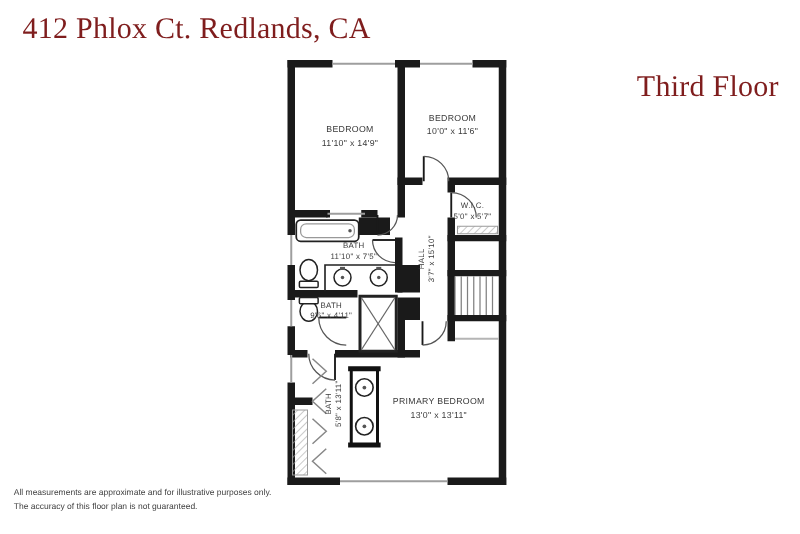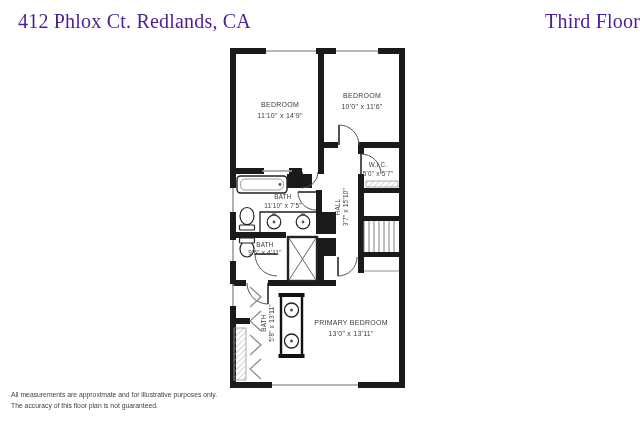--- a/index.html
+++ b/index.html
@@ -1,21 +1,21 @@
 <!DOCTYPE html>
 <html><head>
 <meta charset="utf-8">
 <style>
   html,body{margin:0;padding:0;background:#fff;}
   .page{position:relative;width:640px;height:427px;background:#fff;overflow:hidden;
         font-family:"Liberation Sans","DejaVu Sans",sans-serif;}
   .hdr{position:absolute;top:10px;font-family:"Liberation Serif","DejaVu Serif",serif;
-       font-size:20px;color:#4c1d95;letter-spacing:.2px;white-space:nowrap;}
+       font-size:24px;color:#7f1d1d;letter-spacing:.2px;white-space:nowrap;}
   .hdr.left{left:18px;}
-  .hdr.right{right:0;}
+  .hdr.right{right:17px;margin-top:47px;}
   .plan-svg{position:absolute;left:0;top:0;}
   .lbl{position:absolute;transform:translate(-50%,-50%);font-size:7px;line-height:1.55;
        color:#3a3a3a;letter-spacing:.25px;white-space:nowrap;text-align:center;}
   .lbl.small{font-size:6.3px;}
   .lbl.vert{transform:translate(-50%,-50%) rotate(-90deg);}
   .footer{position:absolute;left:11px;top:390px;font-size:6.8px;line-height:1.55;color:#3f3f3f;}
 </style>
 </head>
 <body>
 

